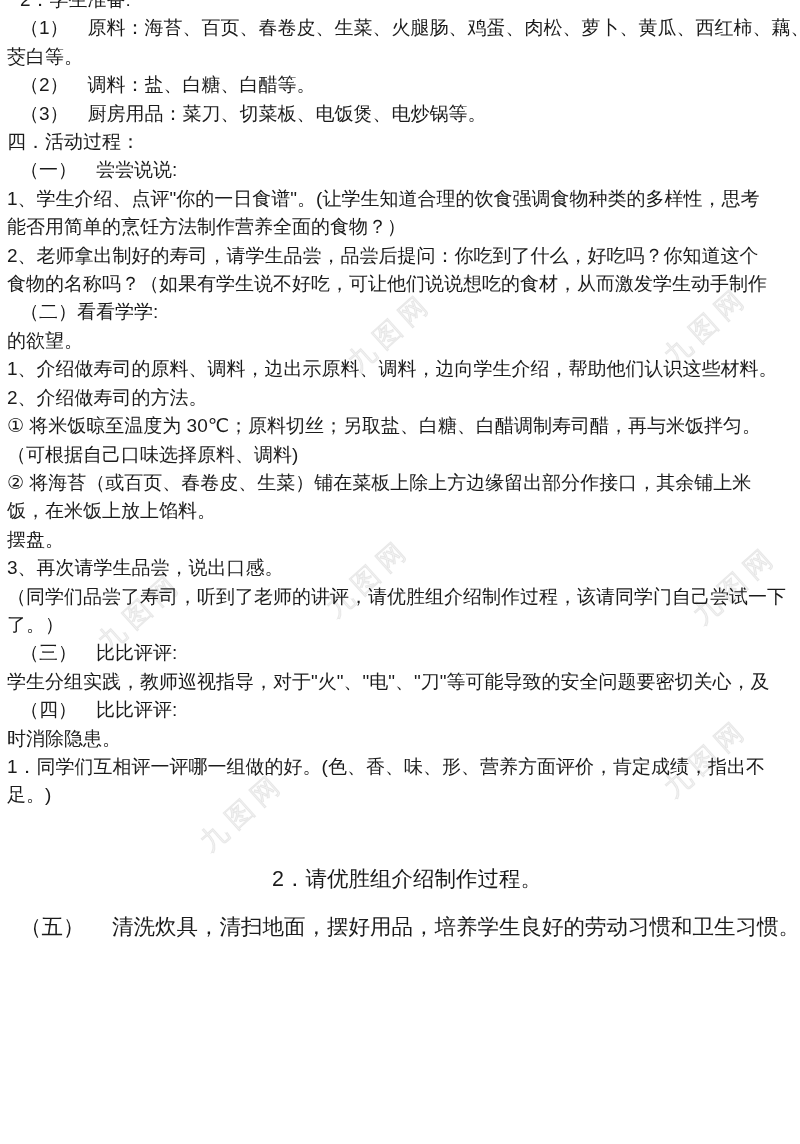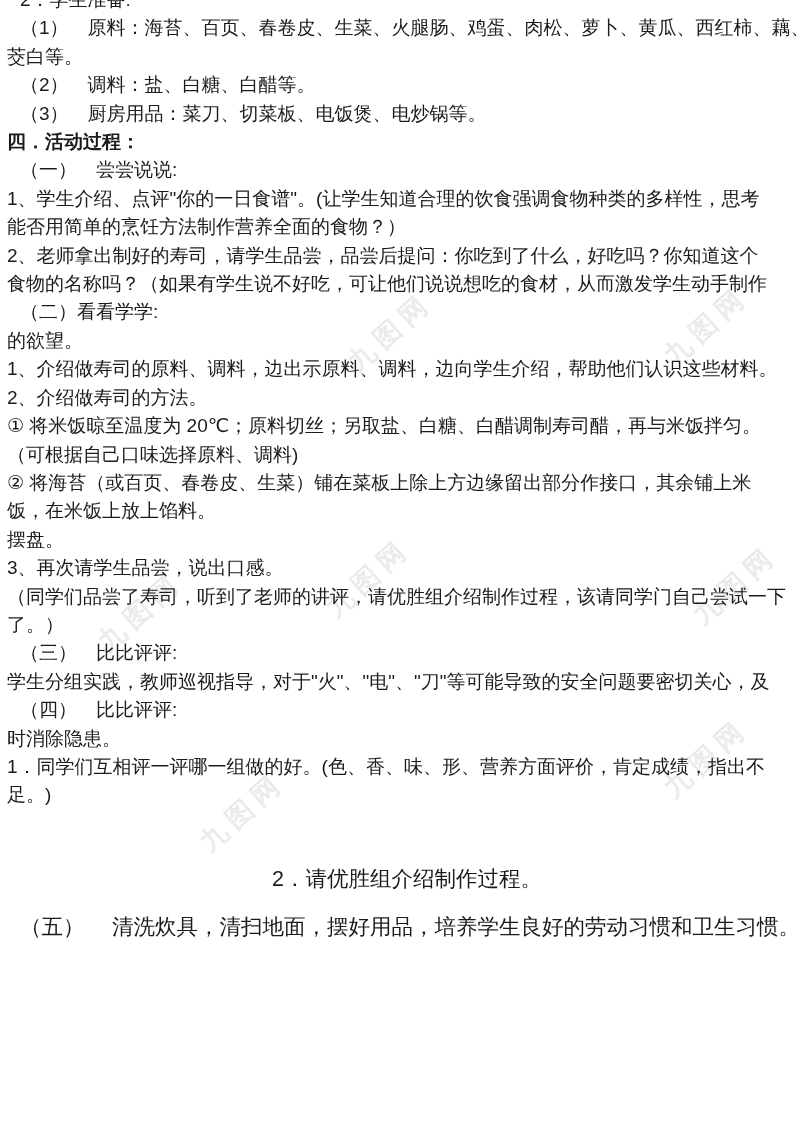--- a/index.html
+++ b/index.html
@@ -20,21 +20,21 @@
     padding: 0 6px 0 7px;
     z-index: 2;
   }
   .line {
     font-size: 19px;
     line-height: 28.4px;
     white-space: nowrap;
     letter-spacing: 0px;
   }
   .line.indent { padding-left: 13px; }
-  .line.bold   { font-weight: 700; }
+  .line.bold   { font-weight: 400; }
   .line.big    { font-size: 21.5px; line-height: 34px; margin-top: 14px; }
   .line.clip   { margin-top: -14px; }
   .watermark-layer {
     position: absolute;
     inset: 0;
     z-index: 1;
     pointer-events: none;
   }
   .wm {
     position: absolute;
@@ -67,21 +67,21 @@
     <div class="line bold">四．活动过程：</div>
     <div class="line indent">（一）　尝尝说说:</div>
     <div class="line">1、学生介绍、点评"你的一日食谱"。(让学生知道合理的饮食强调食物种类的多样性，思考</div>
     <div class="line">能否用简单的烹饪方法制作营养全面的食物？）</div>
     <div class="line">2、老师拿出制好的寿司，请学生品尝，品尝后提问：你吃到了什么，好吃吗？你知道这个</div>
     <div class="line">食物的名称吗？（如果有学生说不好吃，可让他们说说想吃的食材，从而激发学生动手制作</div>
     <div class="line indent">（二）看看学学:</div>
     <div class="line">的欲望。</div>
     <div class="line">1、介绍做寿司的原料、调料，边出示原料、调料，边向学生介绍，帮助他们认识这些材料。</div>
     <div class="line">2、介绍做寿司的方法。</div>
-    <div class="line">① 将米饭晾至温度为 20℃；原料切丝；另取盐、白糖、白醋调制寿司醋，再与米饭拌匀。</div>
+    <div class="line">① 将米饭晾至温度为 30℃；原料切丝；另取盐、白糖、白醋调制寿司醋，再与米饭拌匀。</div>
     <div class="line">（可根据自己口味选择原料、调料)</div>
     <div class="line">② 将海苔（或百页、春卷皮、生菜）铺在菜板上除上方边缘留出部分作接口，其余铺上米</div>
     <div class="line">饭，在米饭上放上馅料。</div>
     <div class="line">摆盘。</div>
     <div class="line">3、再次请学生品尝，说出口感。</div>
     <div class="line">（同学们品尝了寿司，听到了老师的讲评，请优胜组介绍制作过程，该请同学门自己尝试一下</div>
     <div class="line">了。）</div>
     <div class="line indent">（三）　比比评评:</div>
     <div class="line">学生分组实践，教师巡视指导，对于"火"、"电"、"刀"等可能导致的安全问题要密切关心，及</div>
     <div class="line indent">（四）　比比评评:</div>

